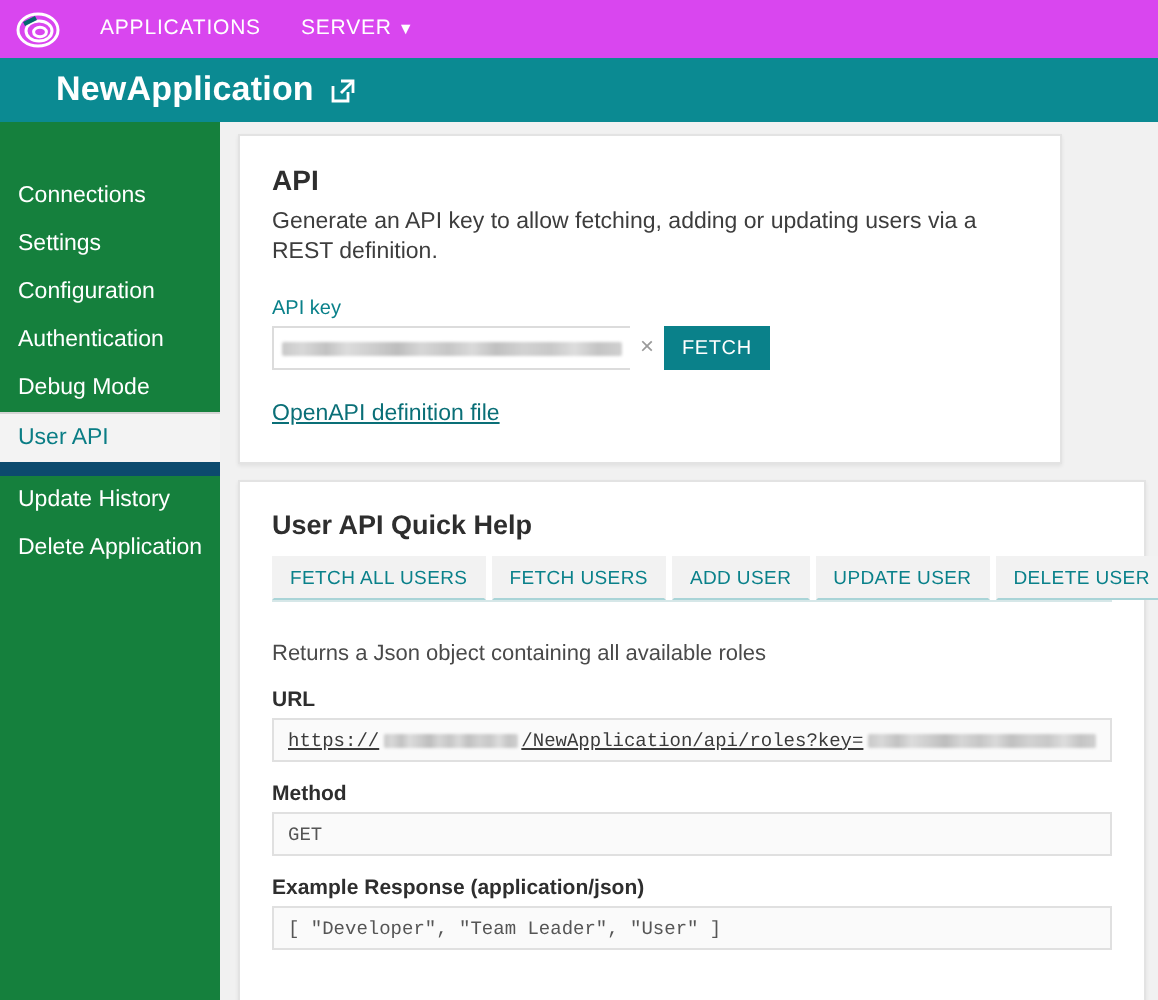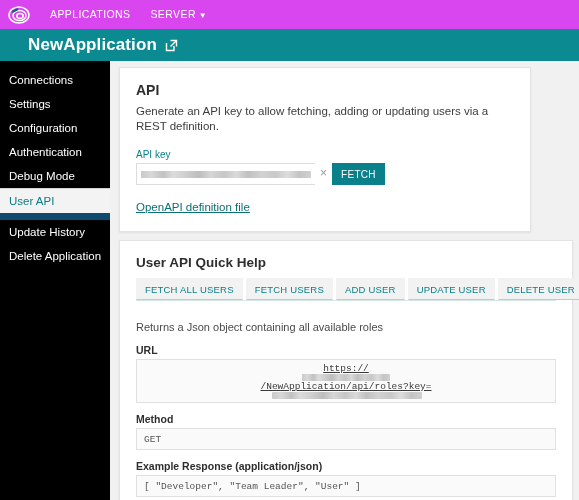--- a/index.html
+++ b/index.html
@@ -52,23 +52,23 @@
     font-weight: bold;
     letter-spacing: 0.1px;
   }
   .ext-link-icon { display: flex; align-items: center; cursor: pointer; }
 
   
   .shell { display: flex; height: 439px; }
 
   .sidebar {
     width: 110px;
-    background: #000000;
+    background: #15803d;
     flex: 0 0 110px;
-    padding-top: 7px;
+    padding-top: 25px;
     position: relative;
   }
   .side-item {
     color: #ffffff;
     font-size: 11.5px;
     padding: 5px 0 5px 9px;
     line-height: 14px;
     cursor: pointer;
     white-space: nowrap;
   }
@@ -227,21 +227,20 @@
     font-size: 9.5px;
     color: #555555;
     overflow: hidden;
   }
   .url-line {
     display: flex;
     align-items: center;
     gap: 0;
     white-space: nowrap;
     width: 100%;
-    flex-direction: column;
   }
   .url-text {
     font-family: "Liberation Mono", monospace;
     font-size: 9.5px;
     color: #3a3a3a;
     text-decoration: underline;
   }
   .redact-host { width: 88px; margin: 0 2px; }
   .redact-keyq { width: 150px; margin-left: 2px; }
 </style>

